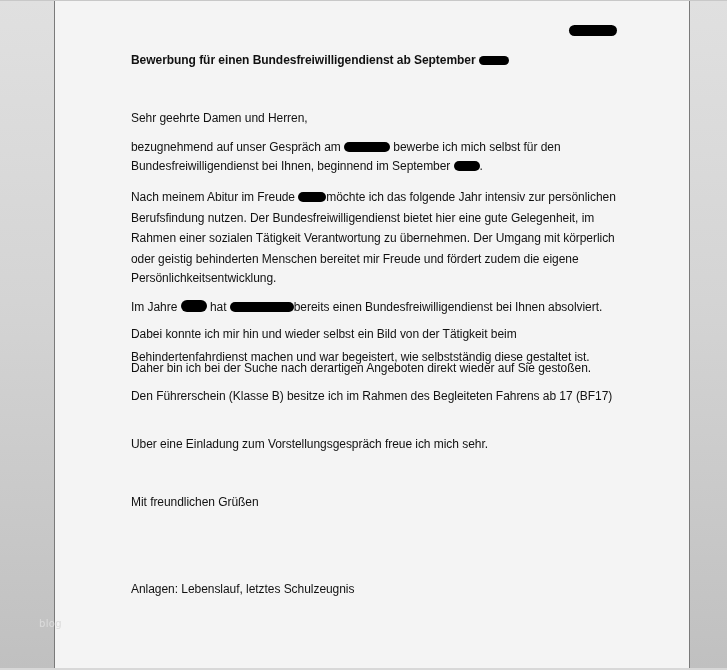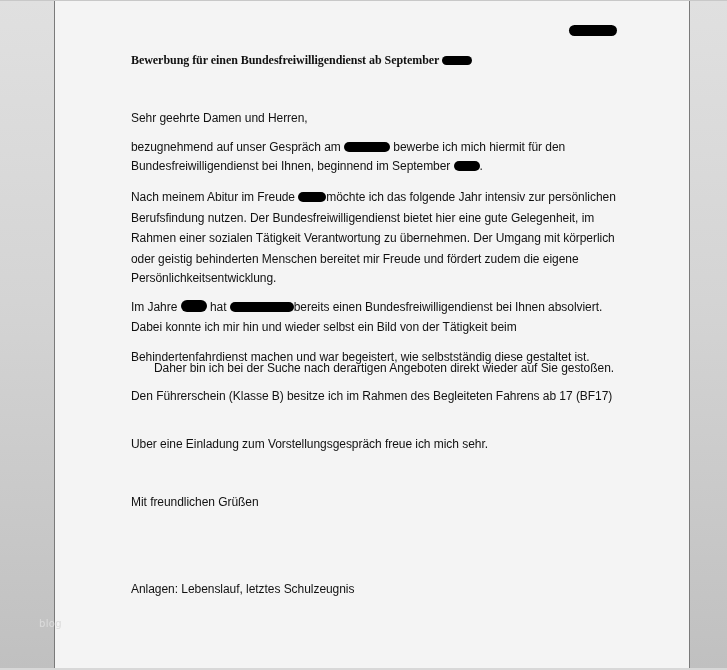--- a/index.html
+++ b/index.html
@@ -76,31 +76,31 @@
 </style>
 </head>
 <body>
 
 <div class="top-border"></div>
 
 <div class="page">
 
   <div class="date-redact"></div>
 
-  <div class="line title" style="top:52px;font-family:Liberation Serif, serif;">
+  <div class="line title" style="top:52px;">
     <span>Bewerbung für einen Bundesfreiwilligendienst ab September</span>
     <span class="redact" style="width:30px;height:9px;"></span>
   </div>
 
   <div class="line" style="top:110px;">Sehr geehrte Damen und Herren,</div>
 
   <div class="line" style="top:139px;">
     <span>bezugnehmend auf unser Gespräch am</span>
     <span class="redact" style="width:46px;"></span>
-    <span>bewerbe ich mich hiermit für den</span>
+    <span>bewerbe ich mich selbst für den</span>
   </div>
   <div class="line" style="top:158px;">
     <span>Bundesfreiwilligendienst bei Ihnen, beginnend im September</span>
     <span class="redact" style="width:26px;"></span><span>.</span>
   </div>
 
   <div class="line" style="top:189px;">
     <span>Nach meinem Abitur im Freude</span>
     <span class="redact" style="width:28px;"></span><span>möchte ich das folgende Jahr intensiv zur persönlichen</span>
   </div>
@@ -108,23 +108,23 @@
   <div class="line" style="top:230px;">Rahmen einer sozialen Tätigkeit Verantwortung zu übernehmen. Der Umgang mit körperlich</div>
   <div class="line" style="top:251px;">oder geistig behinderten Menschen bereitet mir Freude und fördert zudem die eigene</div>
   <div class="line" style="top:270px;">Persönlichkeitsentwicklung.</div>
 
   <div class="line" style="top:299px;">
     <span>Im Jahre</span>
     <span class="redact" style="width:26px;height:12px;"></span>
     <span>hat</span>
     <span class="redact" style="width:64px;"></span><span>bereits einen Bundesfreiwilligendienst bei Ihnen absolviert.</span>
   </div>
-  <div class="line" style="top:319px;">Dabei konnte ich mir hin und wieder selbst ein Bild von der Tätigkeit beim</div>
+  <div class="line" style="top:326px;">Dabei konnte ich mir hin und wieder selbst ein Bild von der Tätigkeit beim</div>
   <div class="line" style="top:349px;">Behindertenfahrdienst machen und war begeistert, wie selbstständig diese gestaltet ist.</div>
-  <div class="line" style="top:360px;margin-left:23px;">Daher bin ich bei der Suche nach derartigen Angeboten direkt wieder auf Sie gestoßen.</div>
+  <div class="line" style="top:360px;">Daher bin ich bei der Suche nach derartigen Angeboten direkt wieder auf Sie gestoßen.</div>
 
   <div class="line" style="top:388px;">Den Führerschein (Klasse B) besitze ich im Rahmen des Begleiteten Fahrens ab 17 (BF17)</div>
 
   <div class="line" style="top:436px;">Uber eine Einladung zum Vorstellungsgespräch freue ich mich sehr.</div>
 
   <div class="line" style="top:494px;">Mit freundlichen Grüßen</div>
 
   <div class="line" style="top:581px;">Anlagen: Lebenslauf, letztes Schulzeugnis</div>
 </div>
 

